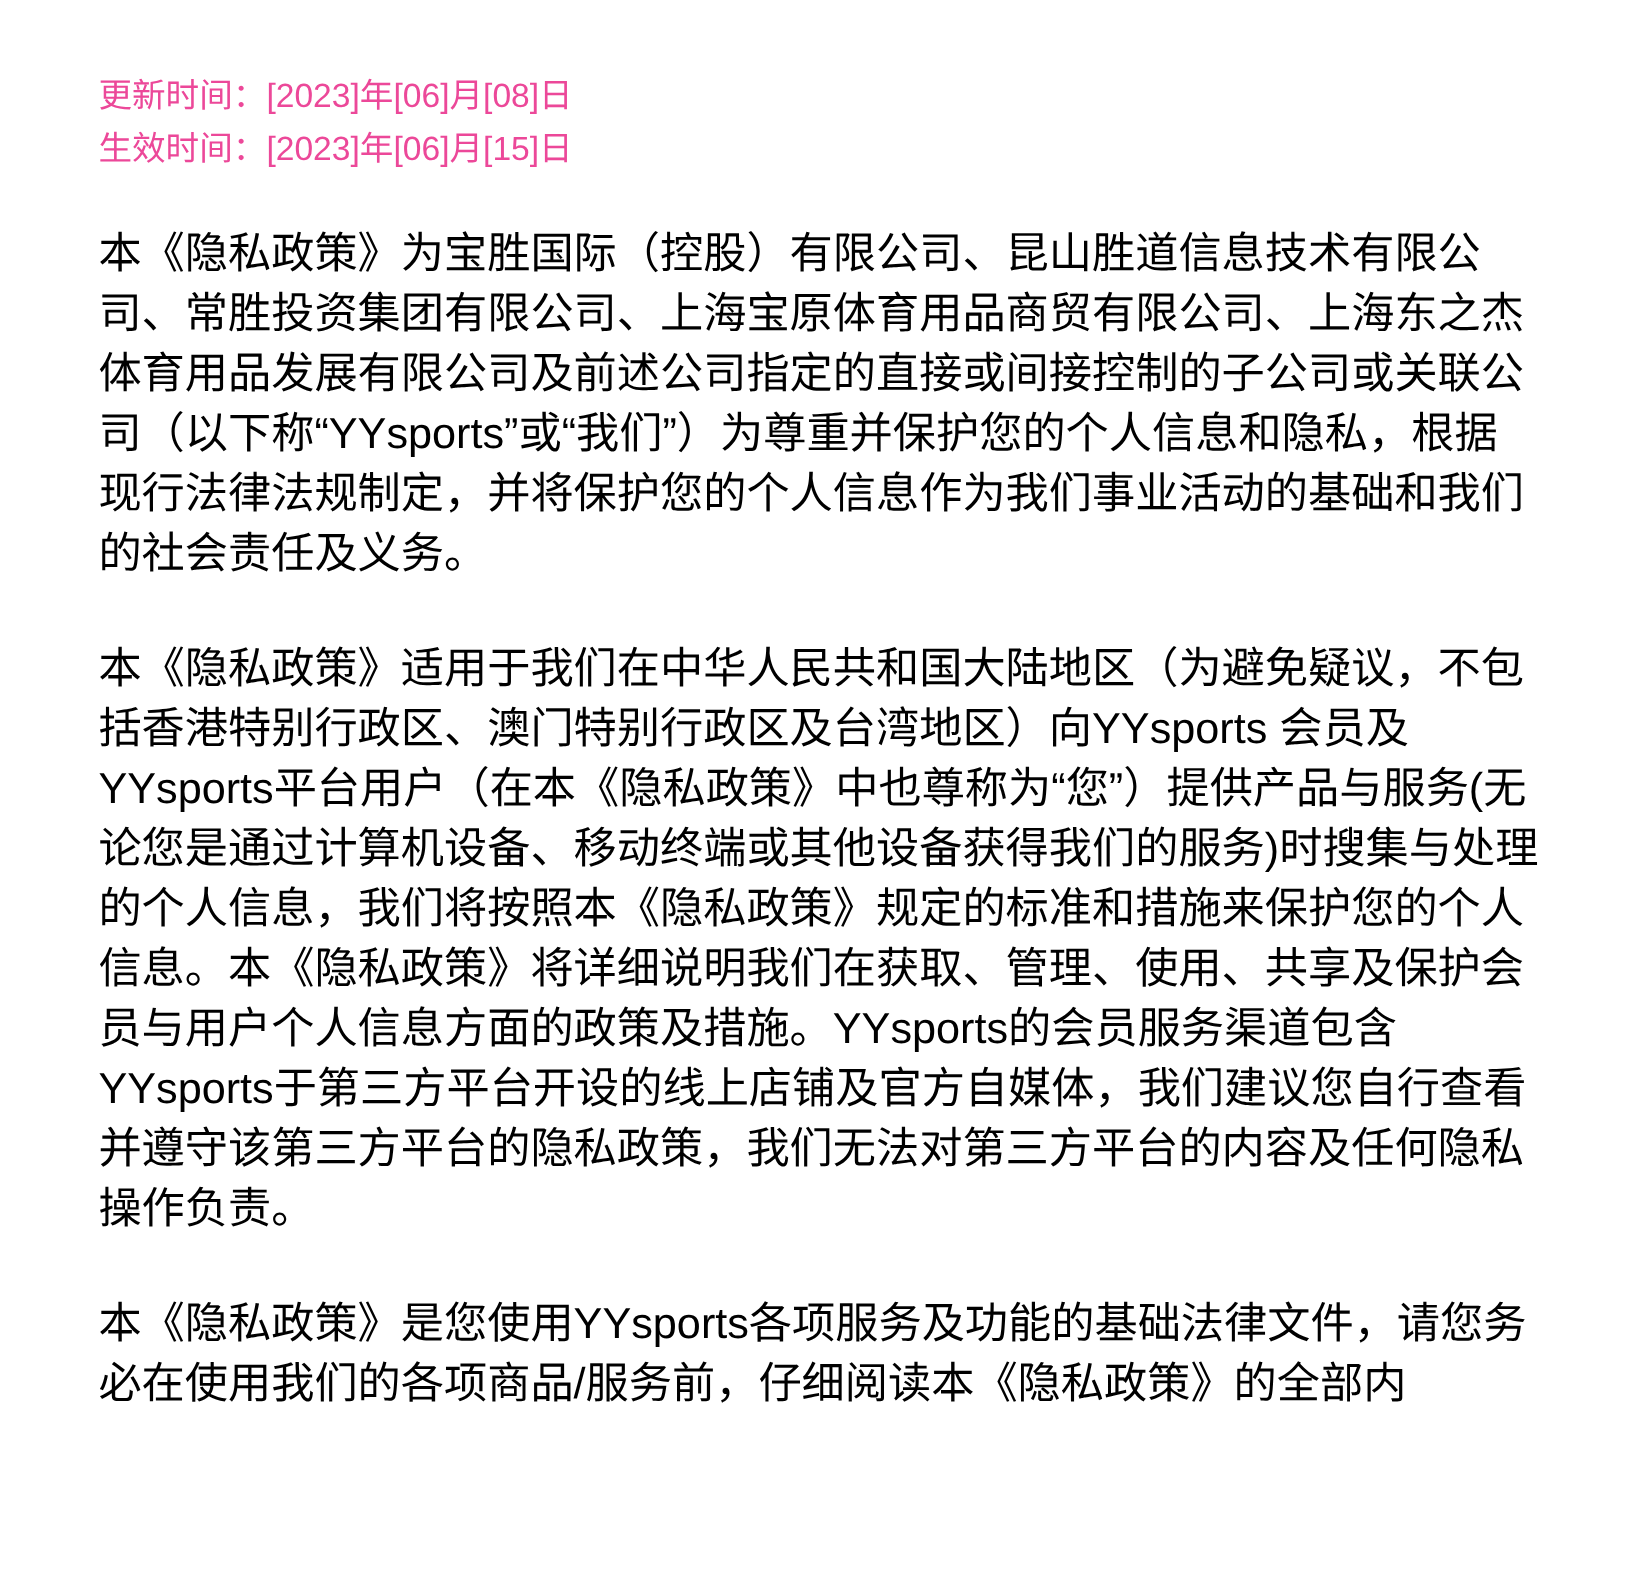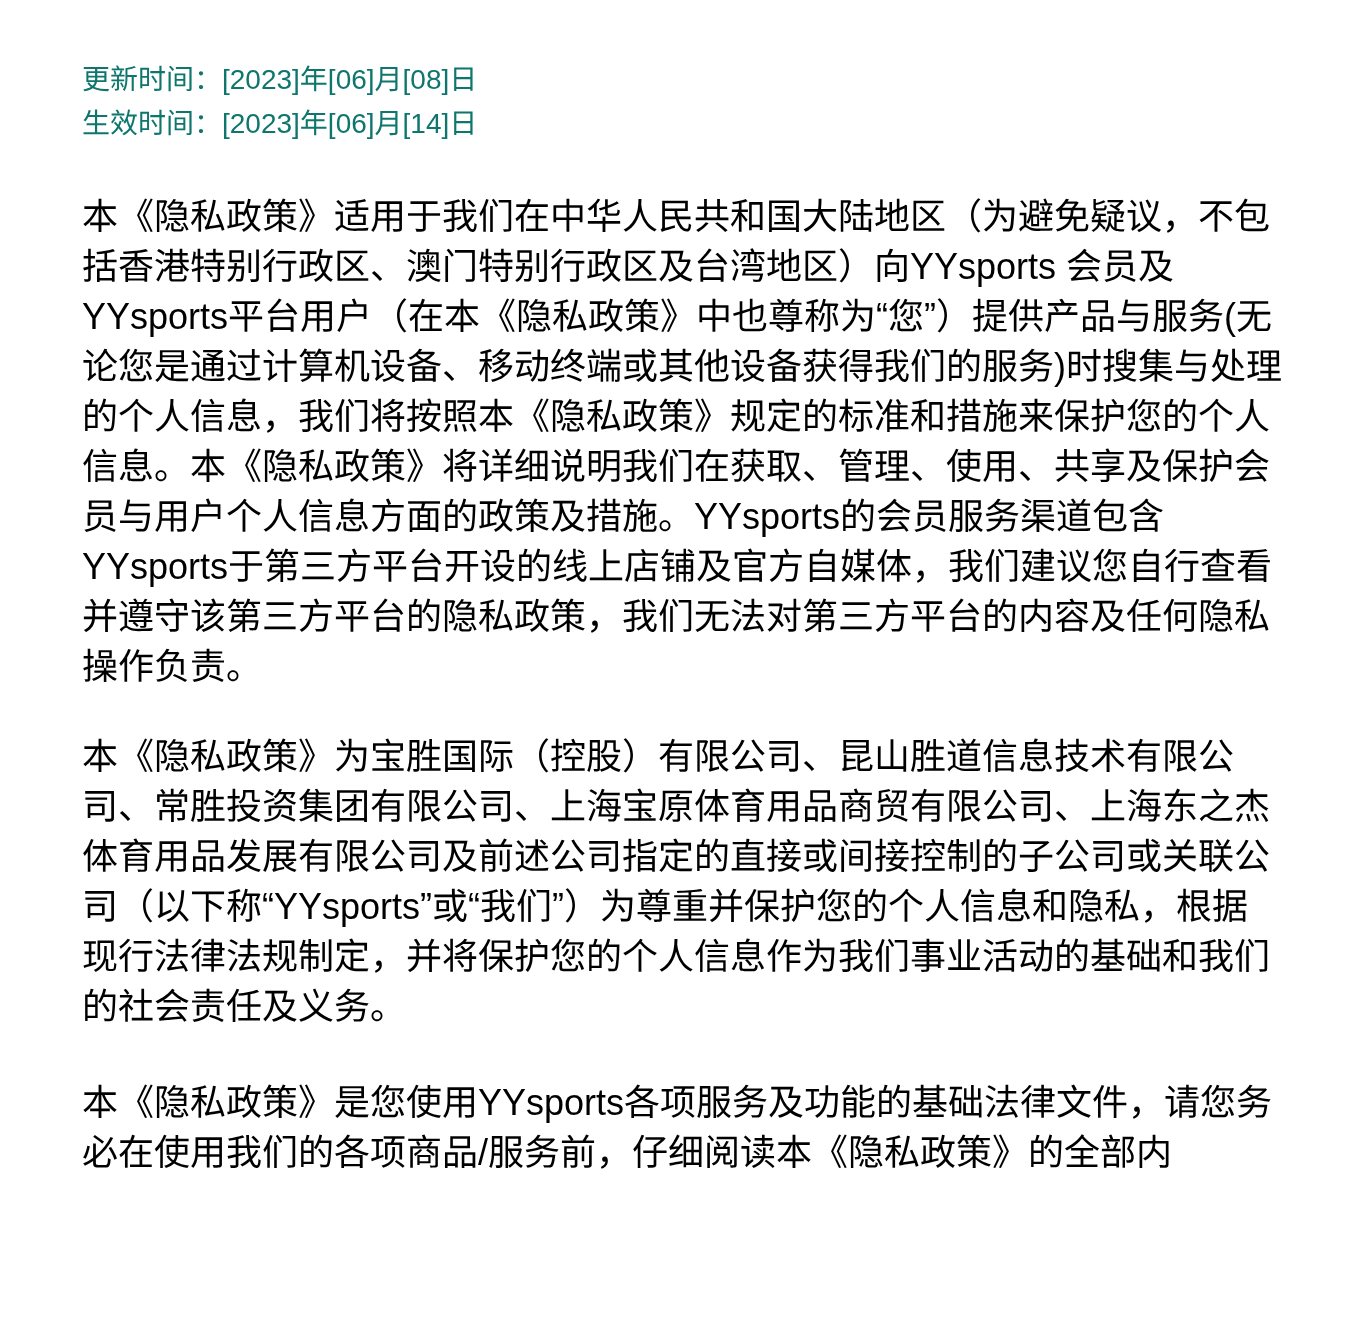--- a/index.html
+++ b/index.html
@@ -24,21 +24,21 @@
     font-size: 56px;
     line-height: 68px;
     font-weight: 700;
     text-align: center;
     color: #000000;
   }
   .meta-block {
     margin-top: 58px;
     font-size: 28px;
     line-height: 44px;
-    color: #0f766e;
+    color: #ec4899;
   }
   .meta-line {
     white-space: nowrap;
   }
   p.body-para {
     margin: 46px 0 0 0;
     font-size: 36px;
     line-height: 50px;
     text-align: left;
     color: #000000;
@@ -49,22 +49,22 @@
   }
 </style>
 </head>
 <body>
 
 <main class="doc">
 
 
   <div class="meta-block">
     <div class="meta-line">更新时间：[2023]年[06]月[08]日</div>
-    <div class="meta-line">生效时间：[2023]年[06]月[14]日</div>
+    <div class="meta-line">生效时间：[2023]年[06]月[15]日</div>
   </div>
 
+  <p class="body-para first">本《隐私政策》为宝胜国际（控股）有限公司、昆山胜道信息技术有限公司、常胜投资集团有限公司、上海宝原体育用品商贸有限公司、上海东之杰体育用品发展有限公司及前述公司指定的直接或间接控制的子公司或关联公司（以下称“YYsports”或“我们”）为尊重并保护您的个人信息和隐私，根据现行法律法规制定，并将保护您的个人信息作为我们事业活动的基础和我们的社会责任及义务。</p>
+
   <p class="body-para">本《隐私政策》适用于我们在中华人民共和国大陆地区（为避免疑议，不包括香港特别行政区、澳门特别行政区及台湾地区）向YYsports 会员及YYsports平台用户（在本《隐私政策》中也尊称为“您”）提供产品与服务(无论您是通过计算机设备、移动终端或其他设备获得我们的服务)时搜集与处理的个人信息，我们将按照本《隐私政策》规定的标准和措施来保护您的个人信息。本《隐私政策》将详细说明我们在获取、管理、使用、共享及保护会员与用户个人信息方面的政策及措施。YYsports的会员服务渠道包含YYsports于第三方平台开设的线上店铺及官方自媒体，我们建议您自行查看并遵守该第三方平台的隐私政策，我们无法对第三方平台的内容及任何隐私操作负责。</p>
-
-  <p class="body-para first">本《隐私政策》为宝胜国际（控股）有限公司、昆山胜道信息技术有限公司、常胜投资集团有限公司、上海宝原体育用品商贸有限公司、上海东之杰体育用品发展有限公司及前述公司指定的直接或间接控制的子公司或关联公司（以下称“YYsports”或“我们”）为尊重并保护您的个人信息和隐私，根据现行法律法规制定，并将保护您的个人信息作为我们事业活动的基础和我们的社会责任及义务。</p>
 
   <p class="body-para">本《隐私政策》是您使用YYsports各项服务及功能的基础法律文件，请您务必在使用我们的各项商品/服务前，仔细阅读本《隐私政策》的全部内</p>
 
 </main>
 
 </body></html>

